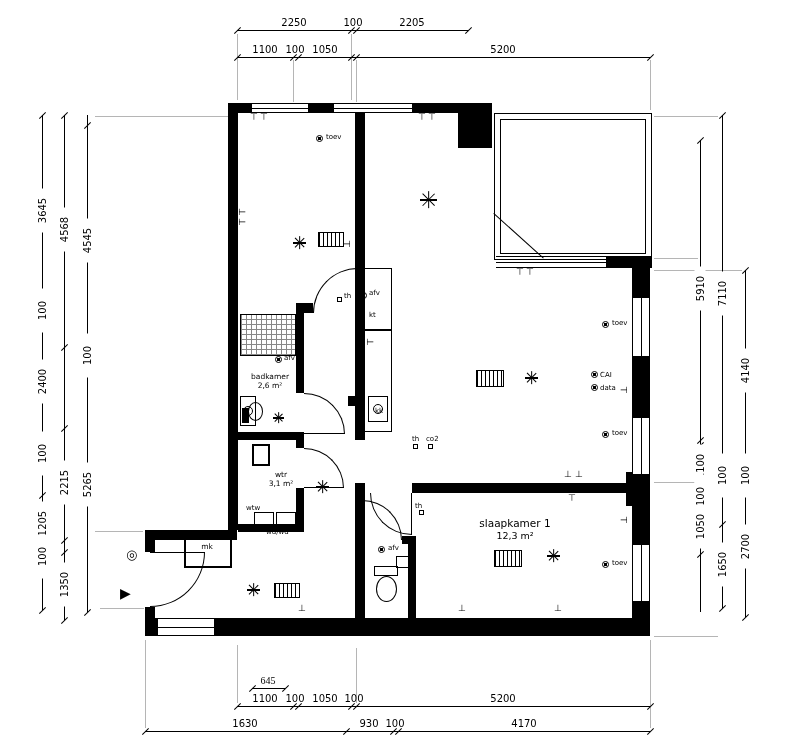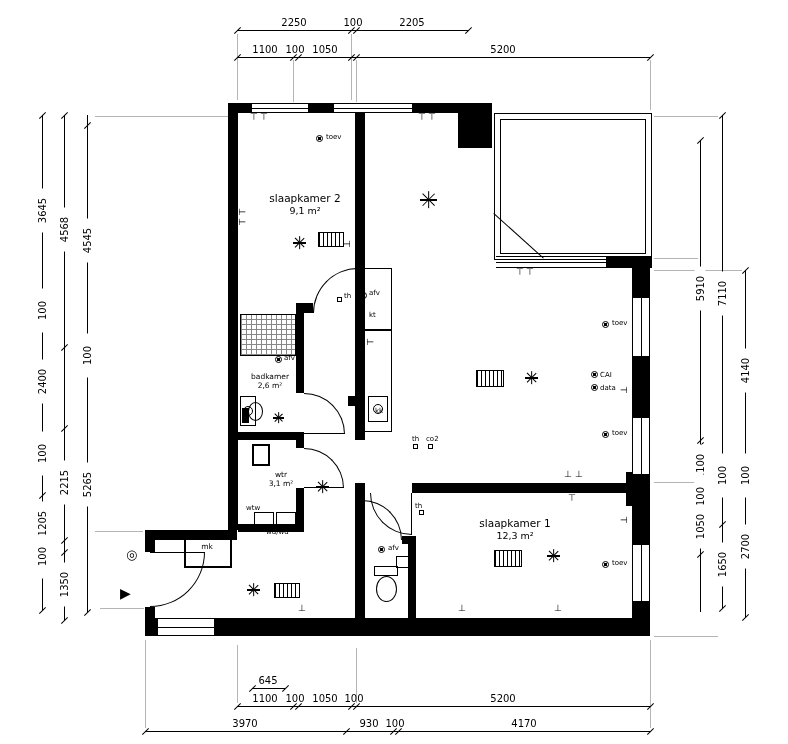--- a/index.html
+++ b/index.html
@@ -42,24 +42,20 @@
   .dlab-v{transform:rotate(-90deg);background:#fff;}
   .room-label{position:absolute;text-align:center;z-index:5;line-height:1.25;}
   .room-label .rn{font-size:10.5px;}
   .room-label .ra{font-size:9.5px;}
   .room-label.sm .rn,.room-label.sm .ra{font-size:7.5px;}
 </style>
 </head>
 <body>
 
 <div id="plan">
-  <div class="room-label" id="rl0">
-    <div class="rn">slaapkamer 2</div>
-    <div class="ra">9,1 m²</div>
-  </div>
   <div class="room-label sm" id="rl3">
     <div class="rn">badkamer</div>
     <div class="ra">2,6 m²</div>
   </div>
   <div class="room-label sm" id="rl4">
     <div class="rn">wtr</div>
     <div class="ra">3,1 m²</div>
   </div>
   <div class="room-label" id="rl5">
     <div class="rn">slaapkamer 1</div>
@@ -100,40 +96,40 @@
     <div class="tick" style="left: 347px; top: 57px;"></div>
     <div class="tick" style="left: 352px; top: 57px;"></div>
     <div class="tick" style="left: 646px; top: 57px;"></div>
     <div class="dlab" style="left: 235px; top: 44px; width: 60px;">1100</div>
     <div class="dlab" style="left: 265px; top: 44px; width: 60px;">100</div>
     <div class="dlab" style="left: 295px; top: 44px; width: 60px;">1050</div>
     <div class="dlab" style="left: 473px; top: 44px; width: 60px;">5200</div>
     <div class="dln" style="left: 252px; top: 688px; width: 33px; height: 1px;"></div>
     <div class="tick" style="left: 248px; top: 688px;"></div>
     <div class="tick" style="left: 281px; top: 688px;"></div>
-    <div class="dlab" style="left: 238px; top: 675px; width: 60px;">645</div>
+    <div class="dlab" style="left: 238px; top: 675px; width: 60px; font-family: Liberation Serif, serif;">645</div>
     <div class="dln" style="left: 237px; top: 706px; width: 413px; height: 1px;"></div>
     <div class="tick" style="left: 233px; top: 706px;"></div>
     <div class="tick" style="left: 289px; top: 706px;"></div>
     <div class="tick" style="left: 294px; top: 706px;"></div>
     <div class="tick" style="left: 347px; top: 706px;"></div>
     <div class="tick" style="left: 352px; top: 706px;"></div>
     <div class="tick" style="left: 646px; top: 706px;"></div>
     <div class="dlab" style="left: 235px; top: 693px; width: 60px;">1100</div>
     <div class="dlab" style="left: 265px; top: 693px; width: 60px;">100</div>
     <div class="dlab" style="left: 295px; top: 693px; width: 60px;">1050</div>
     <div class="dlab" style="left: 324px; top: 693px; width: 60px;">100</div>
     <div class="dlab" style="left: 473px; top: 693px; width: 60px;">5200</div>
     <div class="dln" style="left: 145px; top: 731px; width: 505px; height: 1px;"></div>
     <div class="tick" style="left: 141px; top: 731px;"></div>
     <div class="tick" style="left: 342px; top: 731px;"></div>
     <div class="tick" style="left: 389px; top: 731px;"></div>
     <div class="tick" style="left: 394px; top: 731px;"></div>
     <div class="tick" style="left: 646px; top: 731px;"></div>
-    <div class="dlab" style="left: 215px; top: 718px; width: 60px;">3970</div>
+    <div class="dlab" style="left: 215px; top: 718px; width: 60px;">1630</div>
     <div class="dlab" style="left: 339px; top: 718px; width: 60px;">930</div>
     <div class="dlab" style="left: 365px; top: 718px; width: 60px;">100</div>
     <div class="dlab" style="left: 494px; top: 718px; width: 60px;">4170</div>
     <div class="dln" style="left: 42px; top: 115px; width: 1px; height: 495px;"></div>
     <div class="tick" style="left: 38px; top: 115px;"></div>
     <div class="tick" style="left: 38px; top: 310px;"></div>
     <div class="tick" style="left: 38px; top: 315px;"></div>
     <div class="tick" style="left: 38px; top: 452px;"></div>
     <div class="tick" style="left: 38px; top: 457px;"></div>
     <div class="tick" style="left: 38px; top: 495px;"></div>

